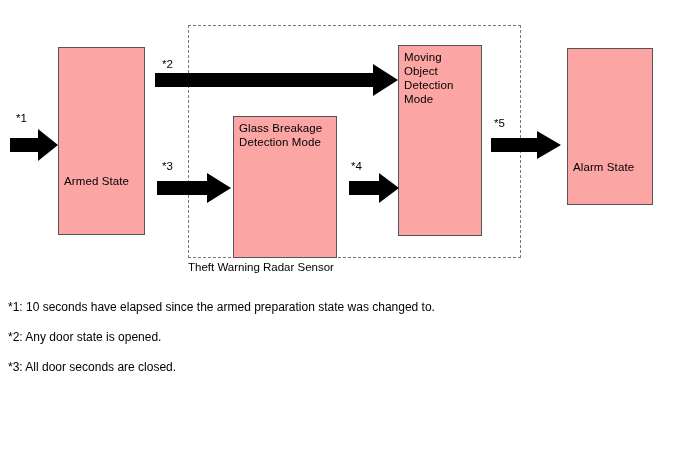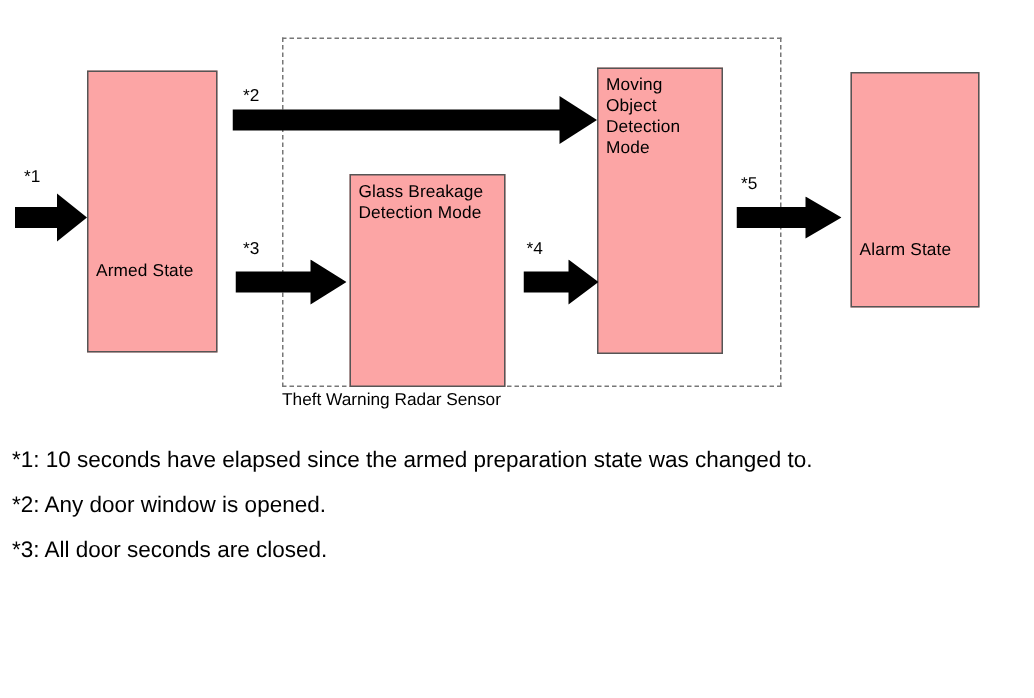--- a/index.html
+++ b/index.html
@@ -78,21 +78,21 @@
   }
 
   
   #footnotes {
     position: absolute;
     left: 8px;
     top: 300px;
     width: 670px;
   }
   .footnote {
-    font-size: 15px;
+    font-size: 12px;
     line-height: 14px;
     height: 30px;
     white-space: nowrap;
   }
 </style>
 </head>
 <body>
 
 <div id="diagram">
 
@@ -151,15 +151,15 @@
     <svg width="70" height="29" viewBox="0 0 70 29" aria-hidden="true">
       <polygon points="0,7 46,7 46,0 70,14 46,28 46,21 0,21" fill="#000000"></polygon>
     </svg>
   </div>
   <div class="ref-label" style="left:494px; top:117px;">*5</div>
 
 </div>
 
 <div id="footnotes">
   <div class="footnote">*1: 10 seconds have elapsed since the armed preparation state was changed to.</div>
-  <div class="footnote">*2: Any door window is opened.</div>
+  <div class="footnote">*2: Any door state is opened.</div>
   <div class="footnote">*3: All door seconds are closed.</div>
 </div>
 
 </body></html>

